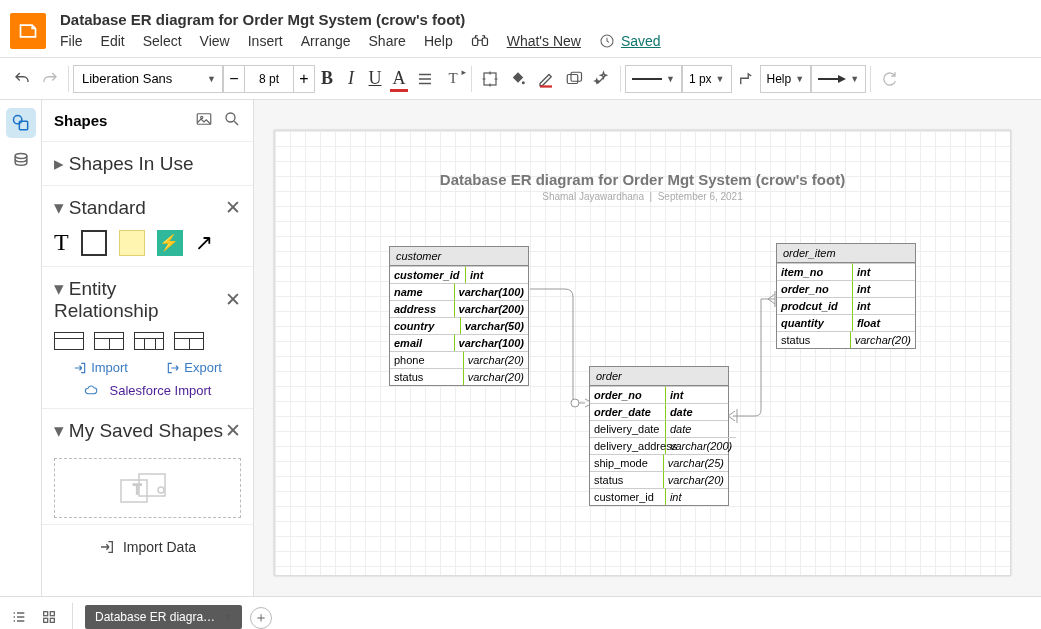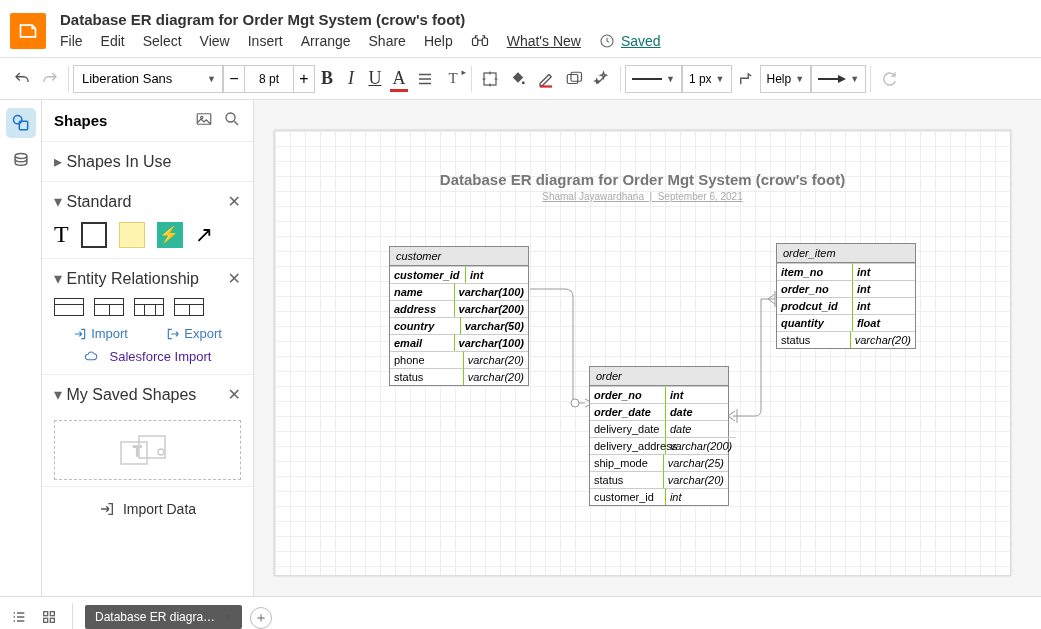--- a/index.html
+++ b/index.html
@@ -29,21 +29,21 @@
 .line-select .line { width: 30px; border-top: 2px solid #333; }
 .down-caret { font-size: 9px; color: #555; }
 .main { flex: 1; display: flex; min-height: 0; }
 .rail { width: 42px; background: #fff; border-right: 1px solid #e0e0e0; display: flex; flex-direction: column; align-items: center; padding-top: 8px; gap: 8px; }
 .rail .rail-btn { width: 30px; height: 30px; border-radius: 5px; display: flex; align-items: center; justify-content: center; color: #666; }
 .rail .rail-btn.active { background: #cfe6f3; color: #1a73c7; }
 .sidebar { width: 212px; border-right: 1px solid #e0e0e0; display: flex; flex-direction: column; overflow: hidden; background: #fff; }
 .side-header { display: flex; align-items: center; justify-content: space-between; padding: 10px 12px; font-weight: bold; font-size: 15px; border-bottom: 1px solid #eee; }
 .side-header .icons { display: flex; gap: 10px; color: #666; }
 .side-section { padding: 10px 12px; border-bottom: 1px solid #eee; }
-.sec-title { font-size: 16px; color: #333; display: flex; align-items: center; justify-content: space-between; }
+.sec-title { font-size: 19px; color: #333; display: flex; align-items: center; justify-content: space-between; }
 .sec-title .chev { width: 10px; color: #666; }
 .sec-title .close { color: #666; cursor: pointer; }
 .shape-row { display: flex; gap: 12px; margin-top: 10px; align-items: center; }
 .shape-row .sq { width: 26px; height: 26px; border: 2px solid #333; }
 .shape-row .txt { font-family: 'Times New Roman', serif; font-size: 24px; }
 .shape-row .note { width: 26px; height: 26px; background: #fff4b0; border: 1px solid #e0d070; }
 .shape-row .bolt { width: 26px; height: 26px; background: #2fb89a; display: flex; align-items: center; justify-content: center; color: #fff; }
 .shape-row .arrowline { font-size: 22px; }
 .er-row { display: flex; gap: 10px; margin-top: 10px; }
 .er-shape { width: 30px; height: 18px; border: 1.5px solid #333; position: relative; }
@@ -53,21 +53,21 @@
 .side-links { display: flex; justify-content: space-around; margin-top: 10px; font-size: 13px; }
 .side-links .lnk { color: #3a7bc2; display: flex; align-items: center; gap: 4px; }
 .sf-link { text-align: center; color: #4c1d95; font-size: 13px; margin-top: 8px; display: flex; align-items: center; justify-content: center; gap: 10px; }
 .saved-shapes-box { margin: 6px 12px; border: 1px dashed #bbb; height: 60px; display: flex; align-items: center; justify-content: center; color: #bbb; }
 .import-data { padding: 14px; text-align: center; font-size: 14px; color: #333; display: flex; align-items: center; justify-content: center; gap: 8px; border-top: 1px solid #eee; }
 .canvas-wrap { flex: 1; position: relative; background: #f6f6f6; overflow: hidden; }
 .canvas { position: absolute; top: 30px; left: 20px; right: 30px; bottom: 20px; background: #fff; box-shadow: 0 0 2px rgba(0,0,0,0.2);
   background-image: linear-gradient(#eee 1px, transparent 1px), linear-gradient(90deg, #eee 1px, transparent 1px);
   background-size: 15px 15px; border: 1px solid #ddd; }
 .diagram-title { position: absolute; top: 40px; left: 0; right: 0; text-align: center; font-weight: bold; color: #777; font-size: 15px; }
-.diagram-sub { position: absolute; top: 60px; left: 0; right: 0; text-align: center; color: #aaa; font-size: 10px; text-decoration: underline; }
+.diagram-sub { position: absolute; top: 60px; left: 0; right: 0; text-align: center; color: #aaa; font-size: 10px; }
 .entity { position: absolute; border: 1px solid #888; background: #fff; font-size: 11px; width: 140px; }
 .entity .ename { background: #e6e6e6; font-style: italic; padding: 3px 6px; border-bottom: 1px solid #888; }
 .entity .row { display: flex; }
 .entity .col { padding: 2px 4px; border-top: 1px solid #ccc; }
 .entity .c1 { width: 55%; border-right: 1px solid #84cc16; }
 .entity .c2 { flex: 1; font-style: italic; }
 .entity .bold { font-weight: bold; font-style: italic; }
 .connector { position: absolute; }
 .footer { height: 33px; border-top: 1px solid #ddd; display: flex; align-items: flex-end; padding: 0 8px; gap: 8px; }
 .footer .view-btn { color: #666; width: 22px; text-align: center; }

